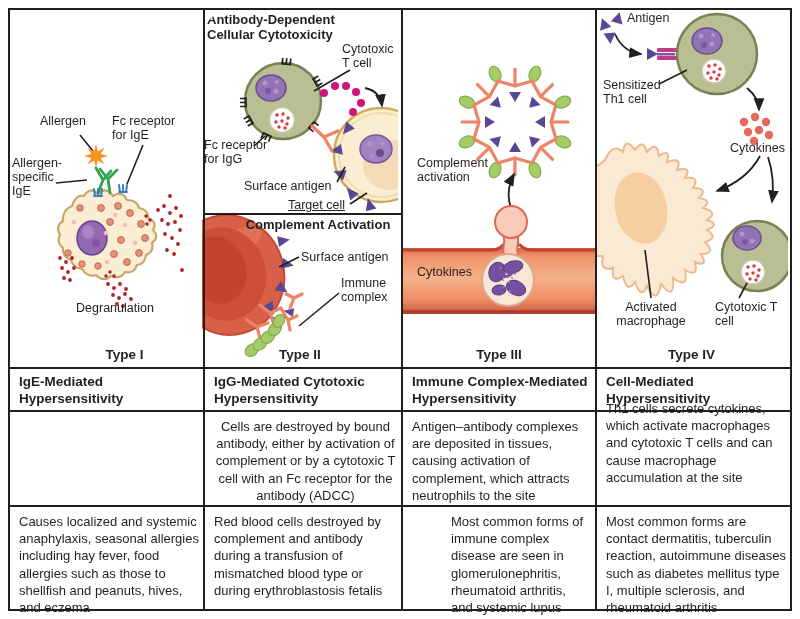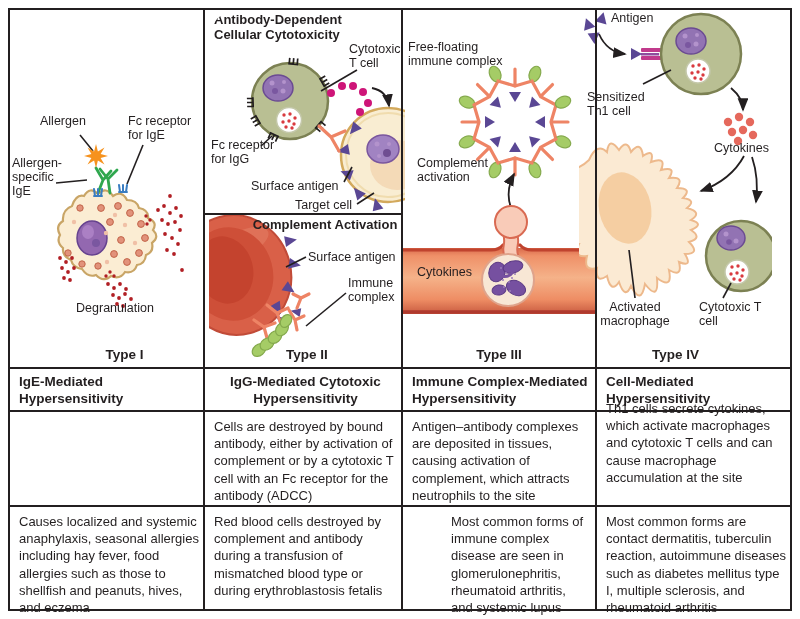--- a/index.html
+++ b/index.html
@@ -134,27 +134,27 @@
         <path class="ige" d="M100,183 L98,169 M98,169 L90,159 M98,169 L107,160"></path>
       </g>
       <g>
         <path class="fcb" d="M84,186 L92,186 M85,186 L84,179 M88,186 L88,179 M91,186 L92,179"></path>
         <path class="fcb" d="M109,182 L117,182 M110,182 L109,175 M113,182 L113,175 M116,182 L117,175"></path>
       </g>
 
       <polygon fill="#F6921E" points="98,146 90.6,147.9 94.5,154.5 87.9,150.6 86,158 84.1,150.6 77.5,154.5 81.4,147.9 74,146 81.4,144.1 77.5,137.5 84.1,141.4 86,134 87.9,141.4 94.5,137.5 90.6,144.1"></polygon>
     </svg>
     <div class="lbl" style="left:30px;top:104px;width:60px;">Allergen</div>
-    <div class="lbl" style="left:118px;top:104px;width:70px;">Fc receptor for IgE</div>
+    <div class="lbl" style="left:102px;top:104px;width:70px;">Fc receptor for IgE</div>
     <div class="lbl" style="left:2px;top:146px;width:60px;">Allergen-specific IgE</div>
     <div class="lbl c" style="left:50px;top:291px;width:110px;">Degranulation</div>
     <div class="typelabel">Type I</div>
   </div>
 
-  <div class="panel" style="left:199px;width:196px;border-radius:29px;">
+  <div class="panel" style="left:192px;width:196px;border-radius:29px;">
     <svg width="196" height="357" viewBox="0 0 196 357">
       <defs>
         <marker id="ar2" markerWidth="9" markerHeight="8" refX="6.5" refY="3" orient="auto">
           <path d="M0,0 L7.5,3 L0,6 Z" fill="#231f20"></path>
         </marker>
       </defs>
 
       <g>
         <circle cx="179" cy="145" r="47" fill="#F9EDD2" stroke="#D3A95C" stroke-width="2.5"></circle>
         <circle cx="179" cy="145" r="42" fill="none" stroke="#F0DCAE" stroke-width="2"></circle>
@@ -247,21 +247,21 @@
       </g>
       <g class="ln">
         <path d="M97,247 L77,257"></path>
         <path d="M137,283 L97,316"></path>
       </g>
     </svg>
     <div class="lbl b" style="left:5px;top:3px;width:165px;">Antibody-Dependent Cellular Cytotoxicity</div>
     <div class="lbl" style="left:140px;top:32px;width:56px;">Cytotoxic T cell</div>
     <div class="lbl" style="left:2px;top:128px;width:72px;">Fc receptor for IgG</div>
     <div class="lbl" style="left:42px;top:169px;width:100px;">Surface antigen</div>
-    <div class="lbl" style="left:86px;top:188px;width:70px;">Target cell</div>
+    <div class="lbl" style="left:86px;top:188px;width:70px;text-decoration:underline;">Target cell</div>
     <div class="lbl b c" style="left:38px;top:208px;width:156px;">Complement Activation</div>
     <div class="lbl" style="left:99px;top:240px;width:95px;">Surface antigen</div>
     <div class="lbl" style="left:139px;top:266px;width:56px;">Immune complex</div>
     <div class="typelabel">Type II</div>
   </div>
 
   <div class="panel" style="left:393px;width:192px;">
     <svg width="192" height="357" viewBox="0 0 192 357">
       <defs>
         <marker id="ar3" markerWidth="9" markerHeight="8" refX="6.5" refY="3" orient="auto">
@@ -338,27 +338,26 @@
         <circle cx="100" cy="270" r="1" fill="#9B7BB8"></circle>
             <circle cx="106" cy="272" r="1" fill="#9B7BB8"></circle>
         <circle cx="103" cy="263" r="1" fill="#9B7BB8"></circle>
             <circle cx="109" cy="268" r="1" fill="#9B7BB8"></circle>
         <circle cx="98" cy="258" r="1" fill="#9B7BB8"></circle>
             <circle cx="112" cy="264" r="1" fill="#9B7BB8"></circle>
         <circle cx="107" cy="281" r="1" fill="#9B7BB8"></circle>
             <circle cx="101" cy="277" r="1" fill="#9B7BB8"></circle>
       </g>
     </svg>
-    <div class="lbl" style="left:5px;top:30px;width:100px;">Free-floating immune complex</div>
     <div class="lbl" style="left:14px;top:146px;width:80px;">Complement activation</div>
     <div class="lbl" style="left:14px;top:255px;width:80px;">Cytokines</div>
     <div class="typelabel">Type III</div>
   </div>
 
-  <div class="panel" style="left:569px;width:193px;">
+  <div class="panel" style="left:585px;width:193px;">
     <svg width="193" height="357" viewBox="0 0 193 357">
       <defs>
         <marker id="ar4" markerWidth="9" markerHeight="8" refX="6.5" refY="3" orient="auto">
           <path d="M0,0 L7.5,3 L0,6 Z" fill="#231f20"></path>
         </marker>
       </defs>
 
       <g>
         <path d="M28,142 Q30,126 40,140 Q48,128 52,142 Q62,130 64,146 Q76,138 72,152 Q88,146 82,160
                  Q98,156 90,168 Q106,166 98,178 Q114,178 104,188 Q118,190 108,198 Q124,202 112,210
@@ -431,41 +430,41 @@
       <path class="ar" d="M165,146 Q152,170 122,181" marker-end="url(#ar4)"></path>
       <path class="ar" d="M173,147 Q180,168 177,192" marker-end="url(#ar4)"></path>
 
       <g class="ln">
         <path d="M64,74 L92,60"></path>
         <path d="M56,288 L50,240"></path>
         <path d="M144,288 L152,273"></path>
       </g>
     </svg>
     <div class="lbl" style="left:32px;top:1px;width:55px;">Antigen</div>
-    <div class="lbl" style="left:8px;top:68px;width:66px;margin-top:12px;">Sensitized Th1 cell</div>
+    <div class="lbl" style="left:8px;top:68px;width:66px;">Sensitized Th1 cell</div>
     <div class="lbl" style="left:135px;top:131px;width:62px;">Cytokines</div>
     <div class="lbl c" style="left:12px;top:290px;width:88px;">Activated macrophage</div>
     <div class="lbl" style="left:120px;top:290px;width:64px;">Cytotoxic T cell</div>
     <div class="typelabel">Type IV</div>
   </div>
 
   <div class="vline" style="left:193px;"></div>
   <div class="vline" style="left:391px;"></div>
   <div class="vline" style="left:585px;"></div>
   <div class="hline" style="top:357px;"></div>
   <div class="hline" style="top:400px;"></div>
   <div class="hline" style="top:495px;"></div>
   <div class="p2split"></div>
 
   <div class="cell hd" style="left:0;top:359px;width:193px;height:41px;">IgE-Mediated Hypersensitivity</div>
-  <div class="cell hd" style="left:195px;top:359px;width:196px;height:41px;text-align:center;">IgG-Mediated Cytotoxic Hypersensitivity</div>
+  <div class="cell hd" style="left:195px;top:359px;width:196px;height:41px;">IgG-Mediated Cytotoxic Hypersensitivity</div>
   <div class="cell hd" style="left:393px;top:359px;width:192px;height:41px;">Immune Complex-Mediated Hypersensitivity</div>
   <div class="cell hd" style="left:587px;top:359px;width:193px;height:41px;">Cell-Mediated Hypersensitivity</div>
 
-  <div class="cell" style="left:195px;top:402px;width:196px;height:93px;">Cells are destroyed by bound antibody, either by activation of complement or by a cytotoxic T cell with an Fc receptor for the antibody (ADCC)</div>
+  <div class="cell" style="left:195px;top:402px;width:196px;height:93px;text-align:center;">Cells are destroyed by bound antibody, either by activation of complement or by a cytotoxic T cell with an Fc receptor for the antibody (ADCC)</div>
   <div class="cell" style="left:393px;top:402px;width:192px;height:93px;border-radius:14px;">Antigen–antibody complexes are deposited in tissues, causing activation of complement, which attracts neutrophils to the site</div>
   <div class="cell" style="left:587px;top:384px;width:193px;height:93px;">Th1 cells secrete cytokines, which activate macrophages and cytotoxic T cells and can cause macrophage accumulation at the site</div>
 
   <div class="cell" style="left:0;top:497px;width:193px;height:102px;">Causes localized and systemic anaphylaxis, seasonal allergies including hay fever, food allergies such as those to shellfish and peanuts, hives, and eczema</div>
   <div class="cell" style="left:195px;top:497px;width:196px;height:102px;">Red blood cells destroyed by complement and antibody during a transfusion of mismatched blood type or during erythroblastosis fetalis</div>
   <div class="cell" style="left:393px;top:497px;width:192px;height:76px;padding-left:48px;">Most common forms of immune complex disease are seen in glomerulonephritis, rheumatoid arthritis, and systemic lupus erythematosus</div>
   <div class="cell" style="left:587px;top:497px;width:193px;height:102px;">Most common forms are contact dermatitis, tuberculin reaction, autoimmune diseases such as diabetes mellitus type I, multiple sclerosis, and rheumatoid arthritis</div>
 
 </div>
 </div>

